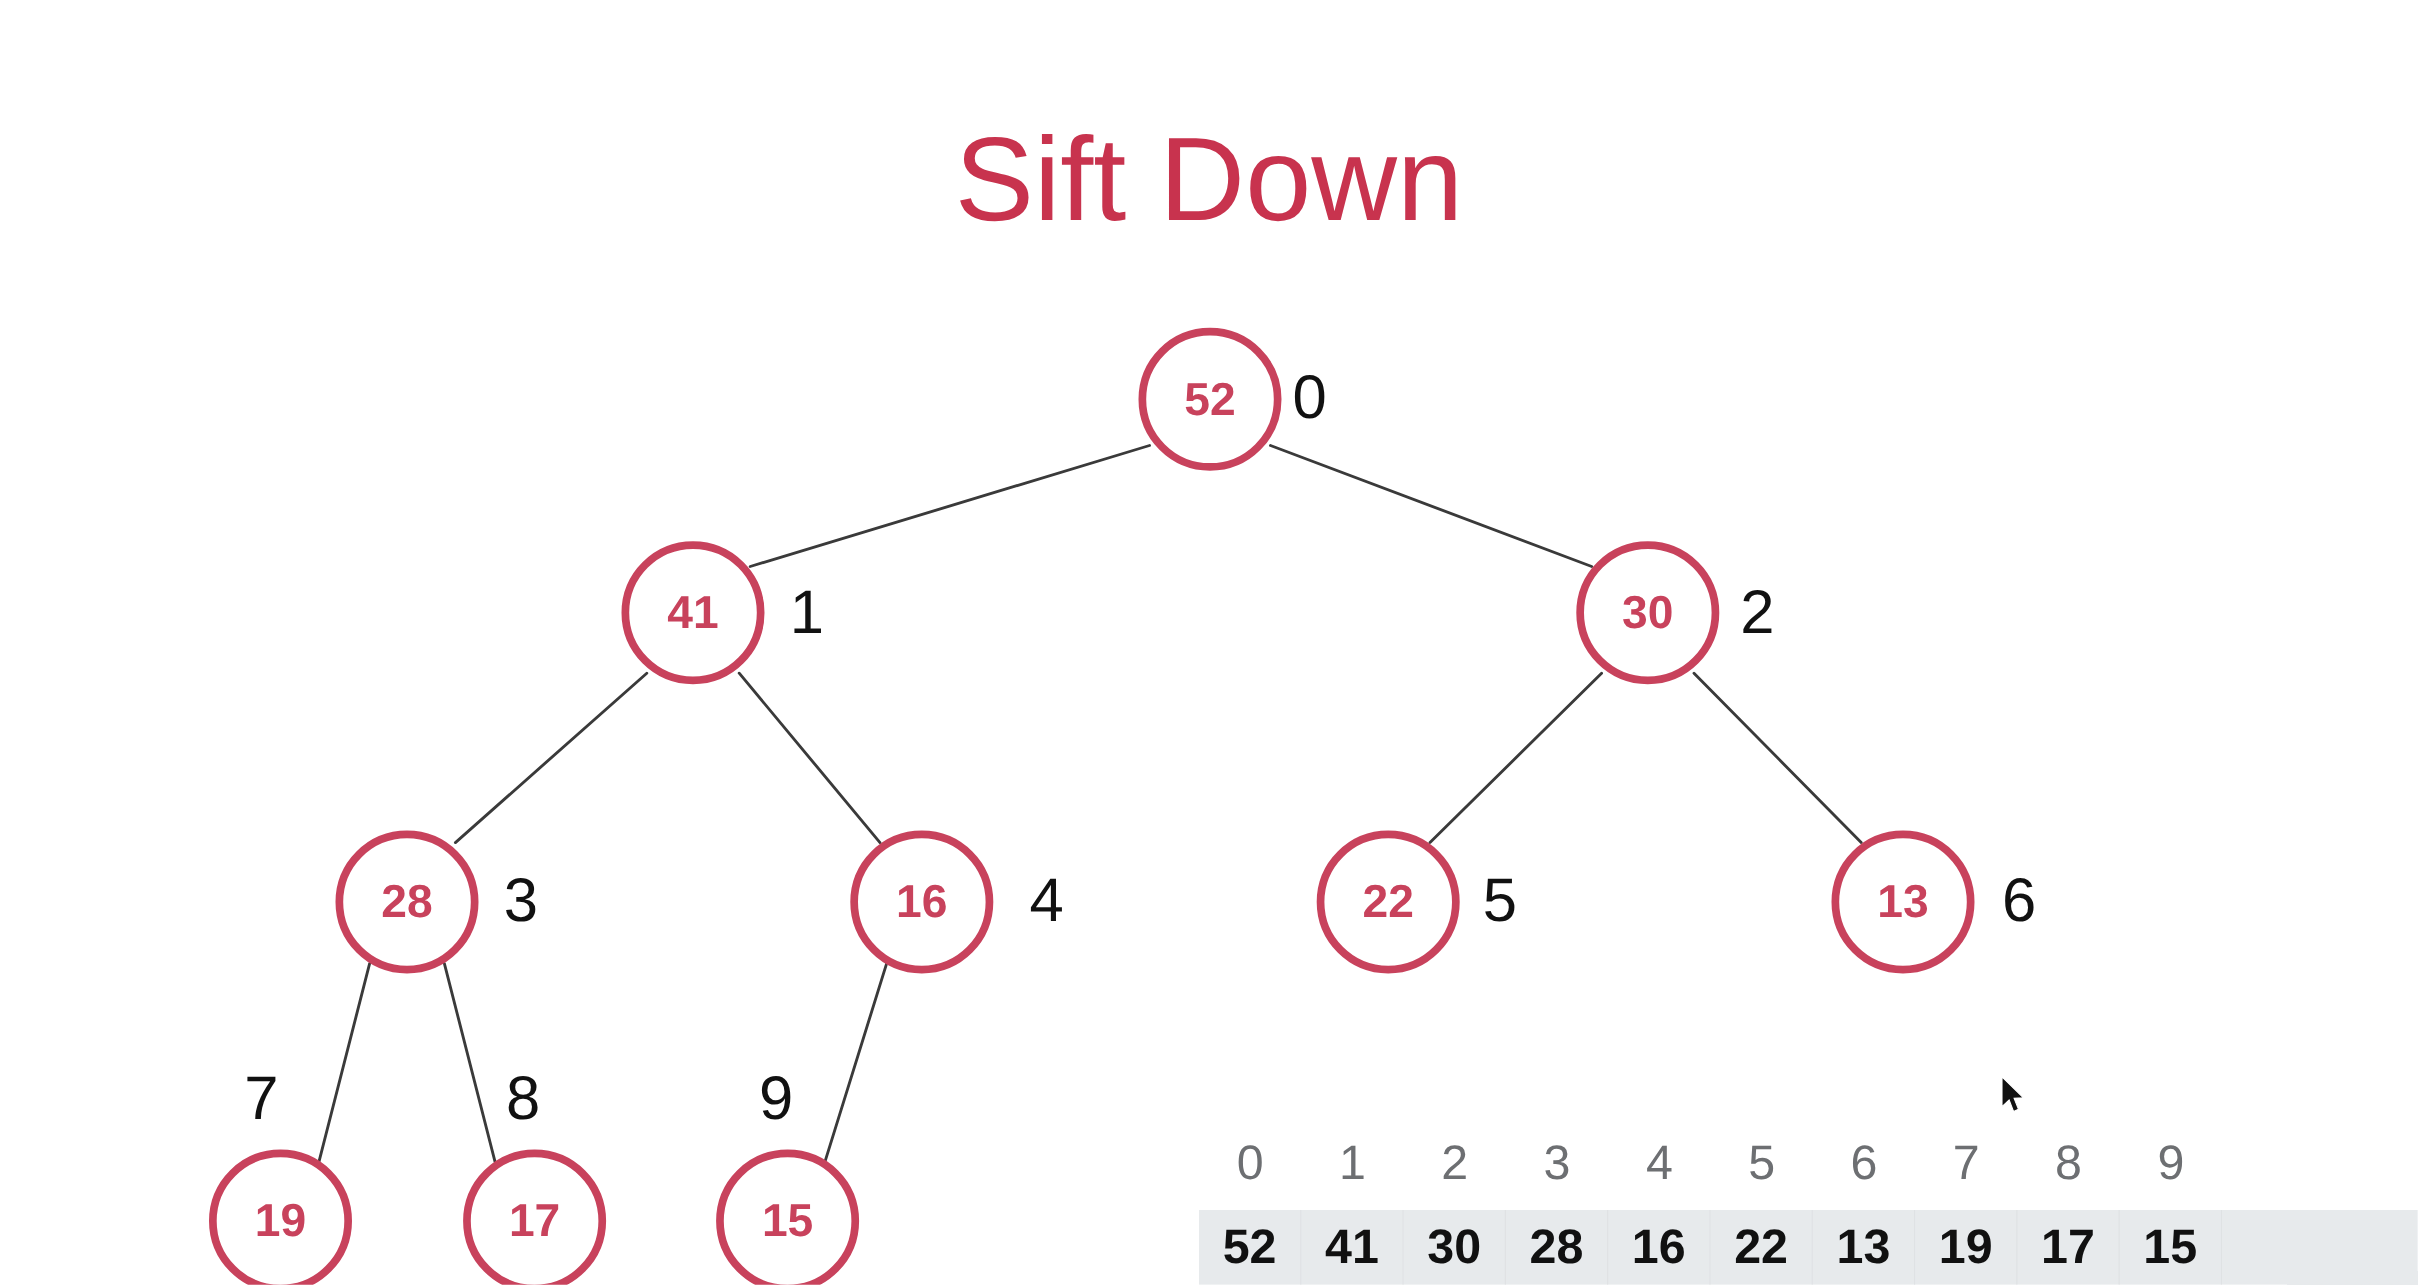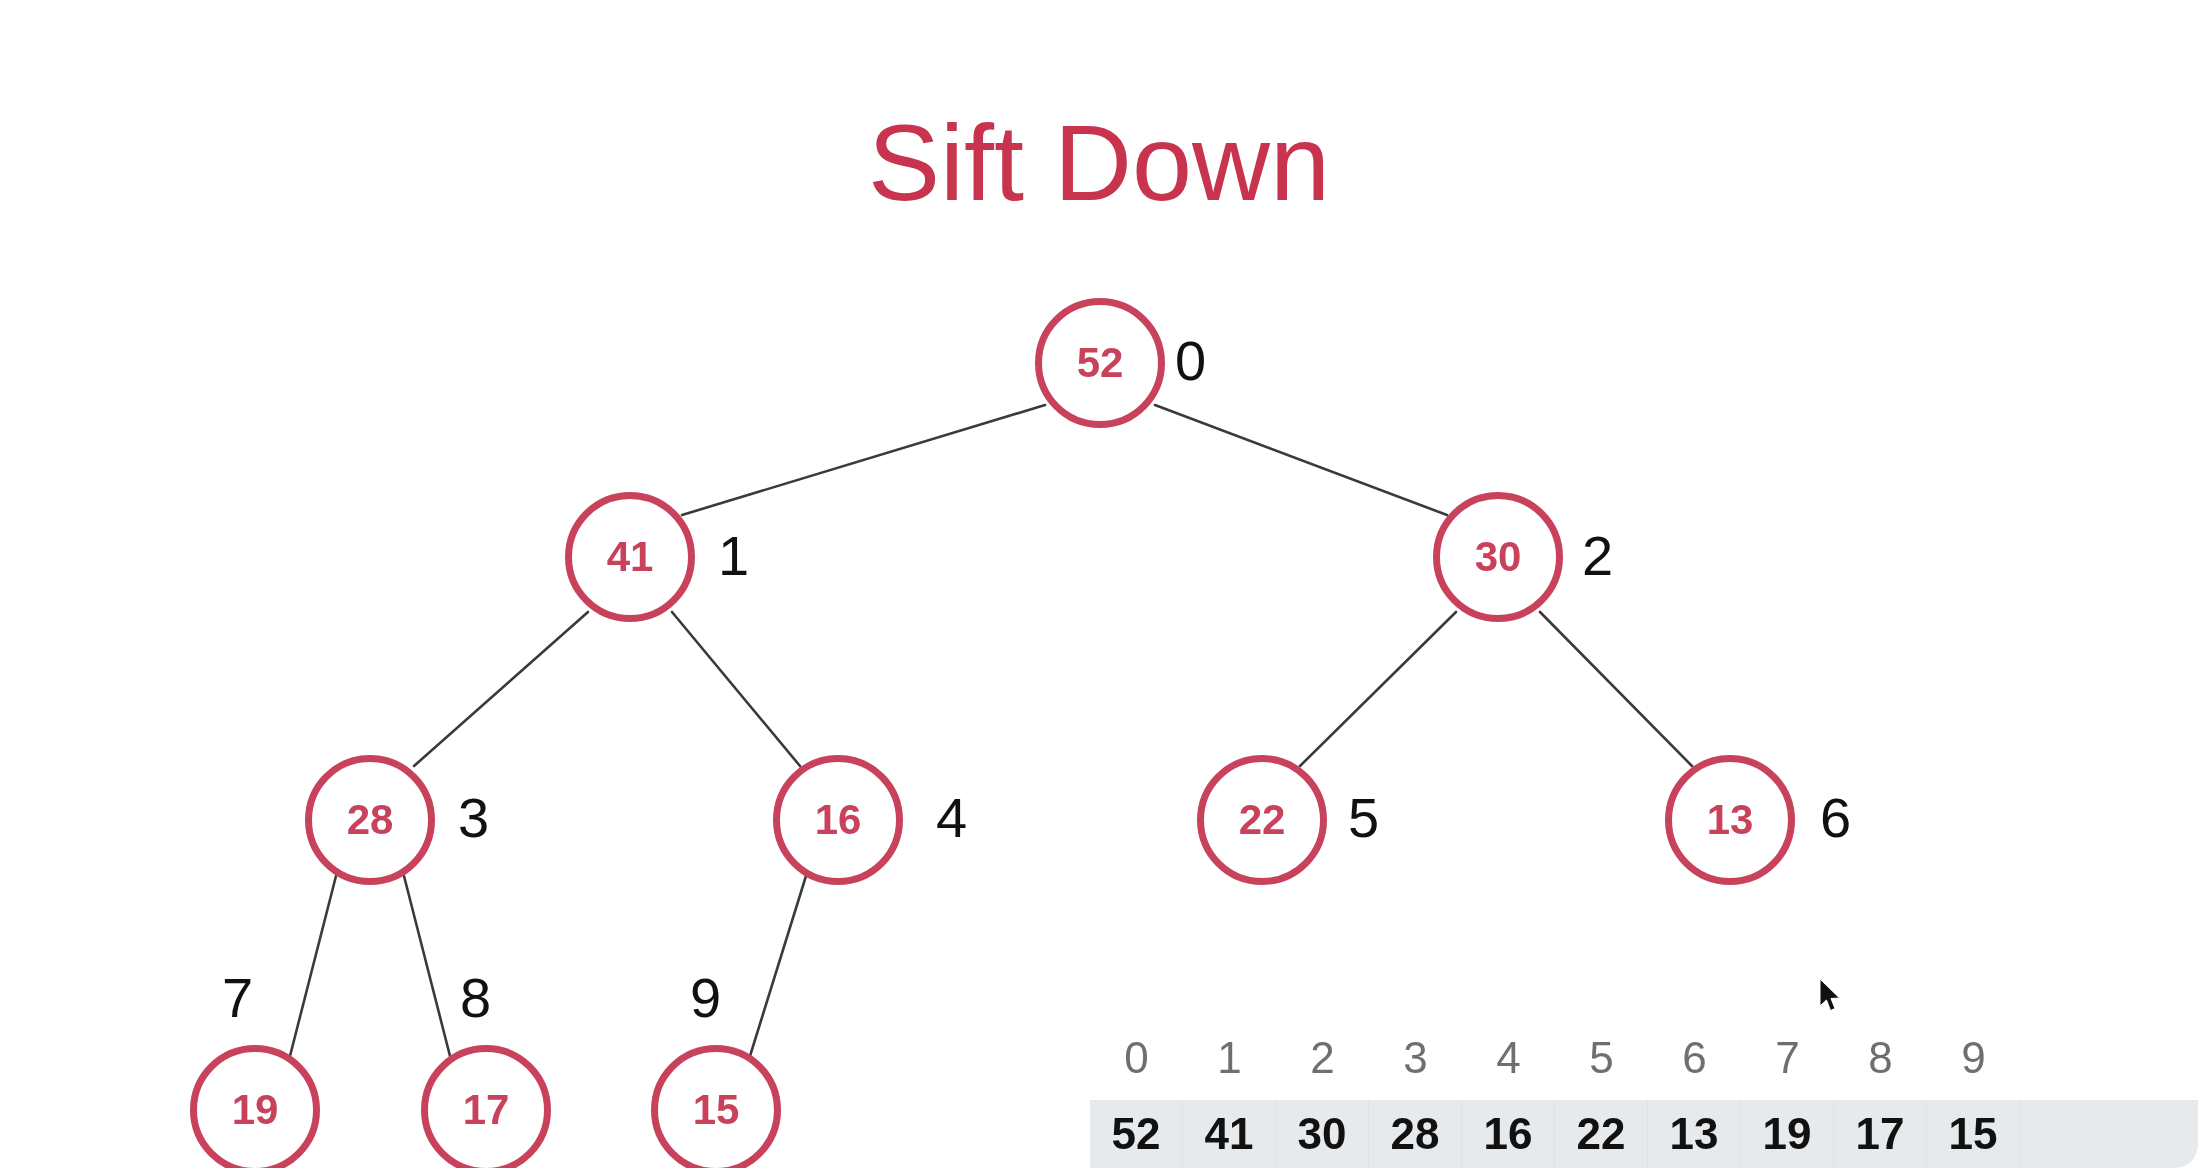--- a/index.html
+++ b/index.html
@@ -15,21 +15,20 @@
     font-family: "Liberation Sans", sans-serif;
   }
 
   #stage {
     position: absolute;
     left: 0; top: 0;
     width: 2198px;
     height: 1168px;
     background: #ffffff;
     overflow: hidden;
-    border-radius: 23px;
   }
 
   
   #title {
     position: absolute;
     left: 0;
     top: 106px;
     width: 2198px;
     text-align: center;
     font-family: "Liberation Sans", sans-serif;

